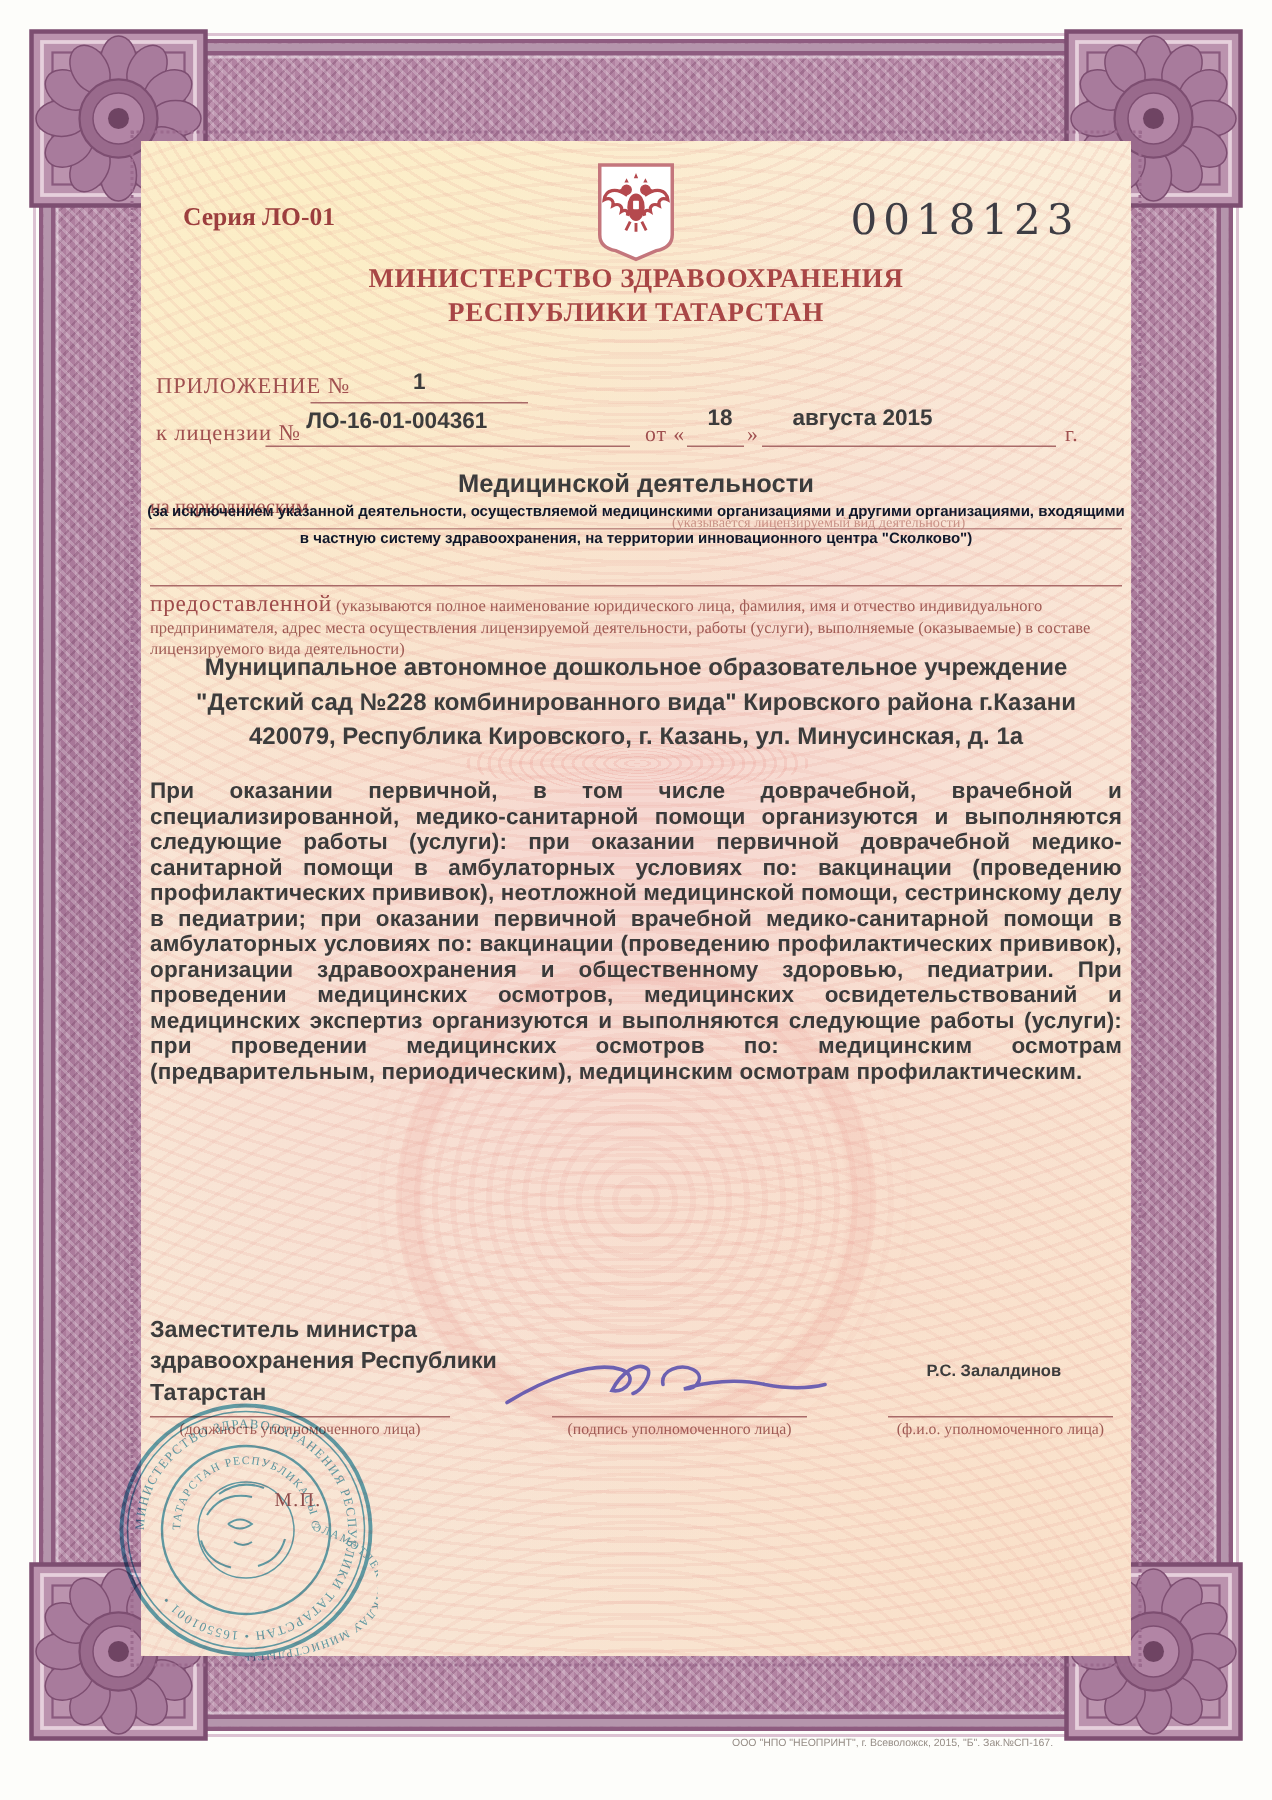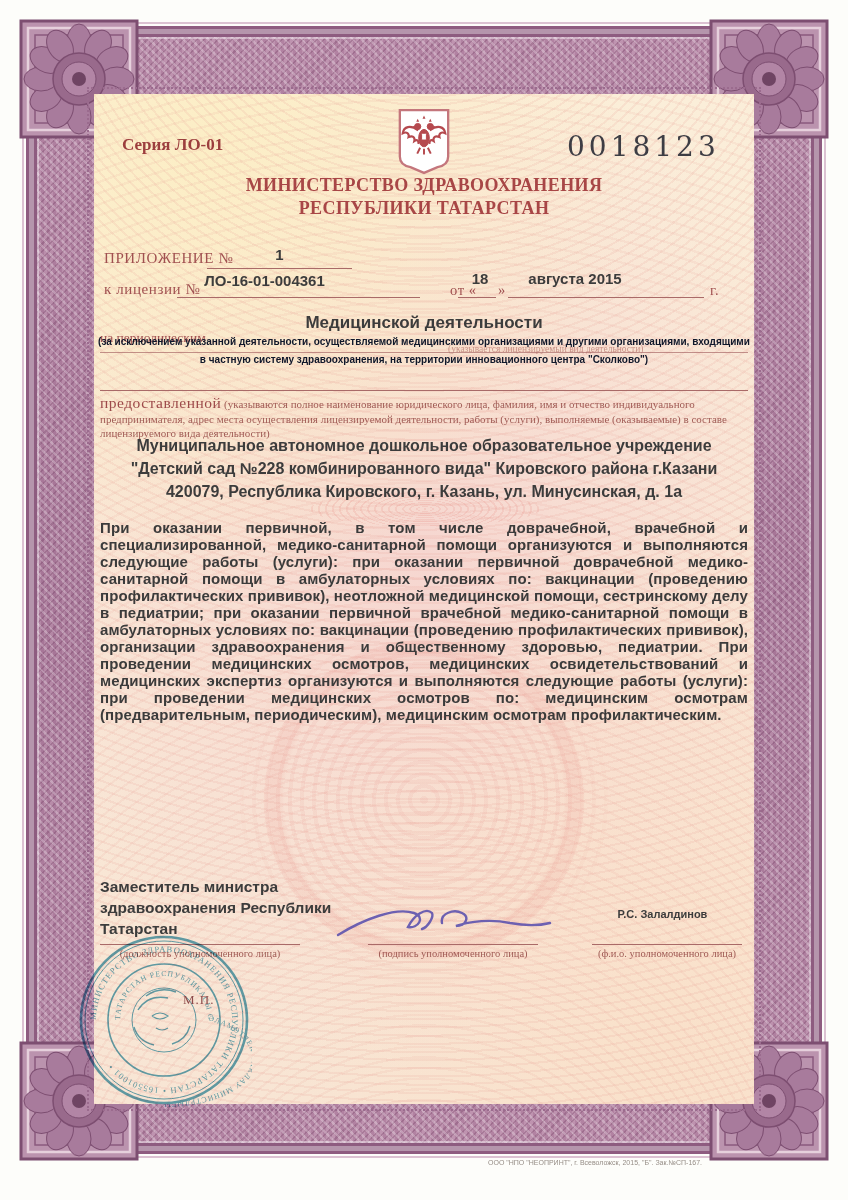--- a/index.html
+++ b/index.html
@@ -47,21 +47,21 @@
 
   .series{left:122px;top:135px;font-size:17px;font-weight:bold;color:#9c3e3e;}
   .serial{left:567px;top:130px;font-family:"DejaVu Serif",serif;font-size:28px;
           letter-spacing:4px;color:#3d3d44;}
   .ministry{font-size:18px;font-weight:bold;color:#a84646;letter-spacing:.4px;}
 
   .annex-label{left:104px;top:250px;}
   .annex-no{left:207px;top:246px;width:145px;text-align:center;font-size:15px;}
   .lic-label{left:104px;top:281px;}
   .lic-no{left:177px;top:272px;width:175px;text-align:center;font-size:15px;}
-  .ot{left:450px;top:282px;font-size:14.5px;}
+  .ot{left:430px;top:282px;font-size:14.5px;}
   .day{left:455px;top:270px;width:50px;text-align:center;font-size:15px;}
   .closeq{left:498px;top:282px;font-size:14.5px;}
   .monthyear{left:510px;top:270px;width:130px;text-align:center;font-size:15px;}
   .gdot{left:710px;top:282px;font-size:14.5px;}
 
   .activity-title{top:313px;font-size:17px;}
   .na-osushch{left:100px;top:330px;font-size:13.5px;color:#a05050;}
   .exception{left:98px;top:333px;width:652px;text-align:center;font-size:10px;line-height:18px;color:#0f172a;}
   .vid-hint{left:448px;top:344px;font-size:9.5px;color:#b06a60;opacity:.65;}
 

